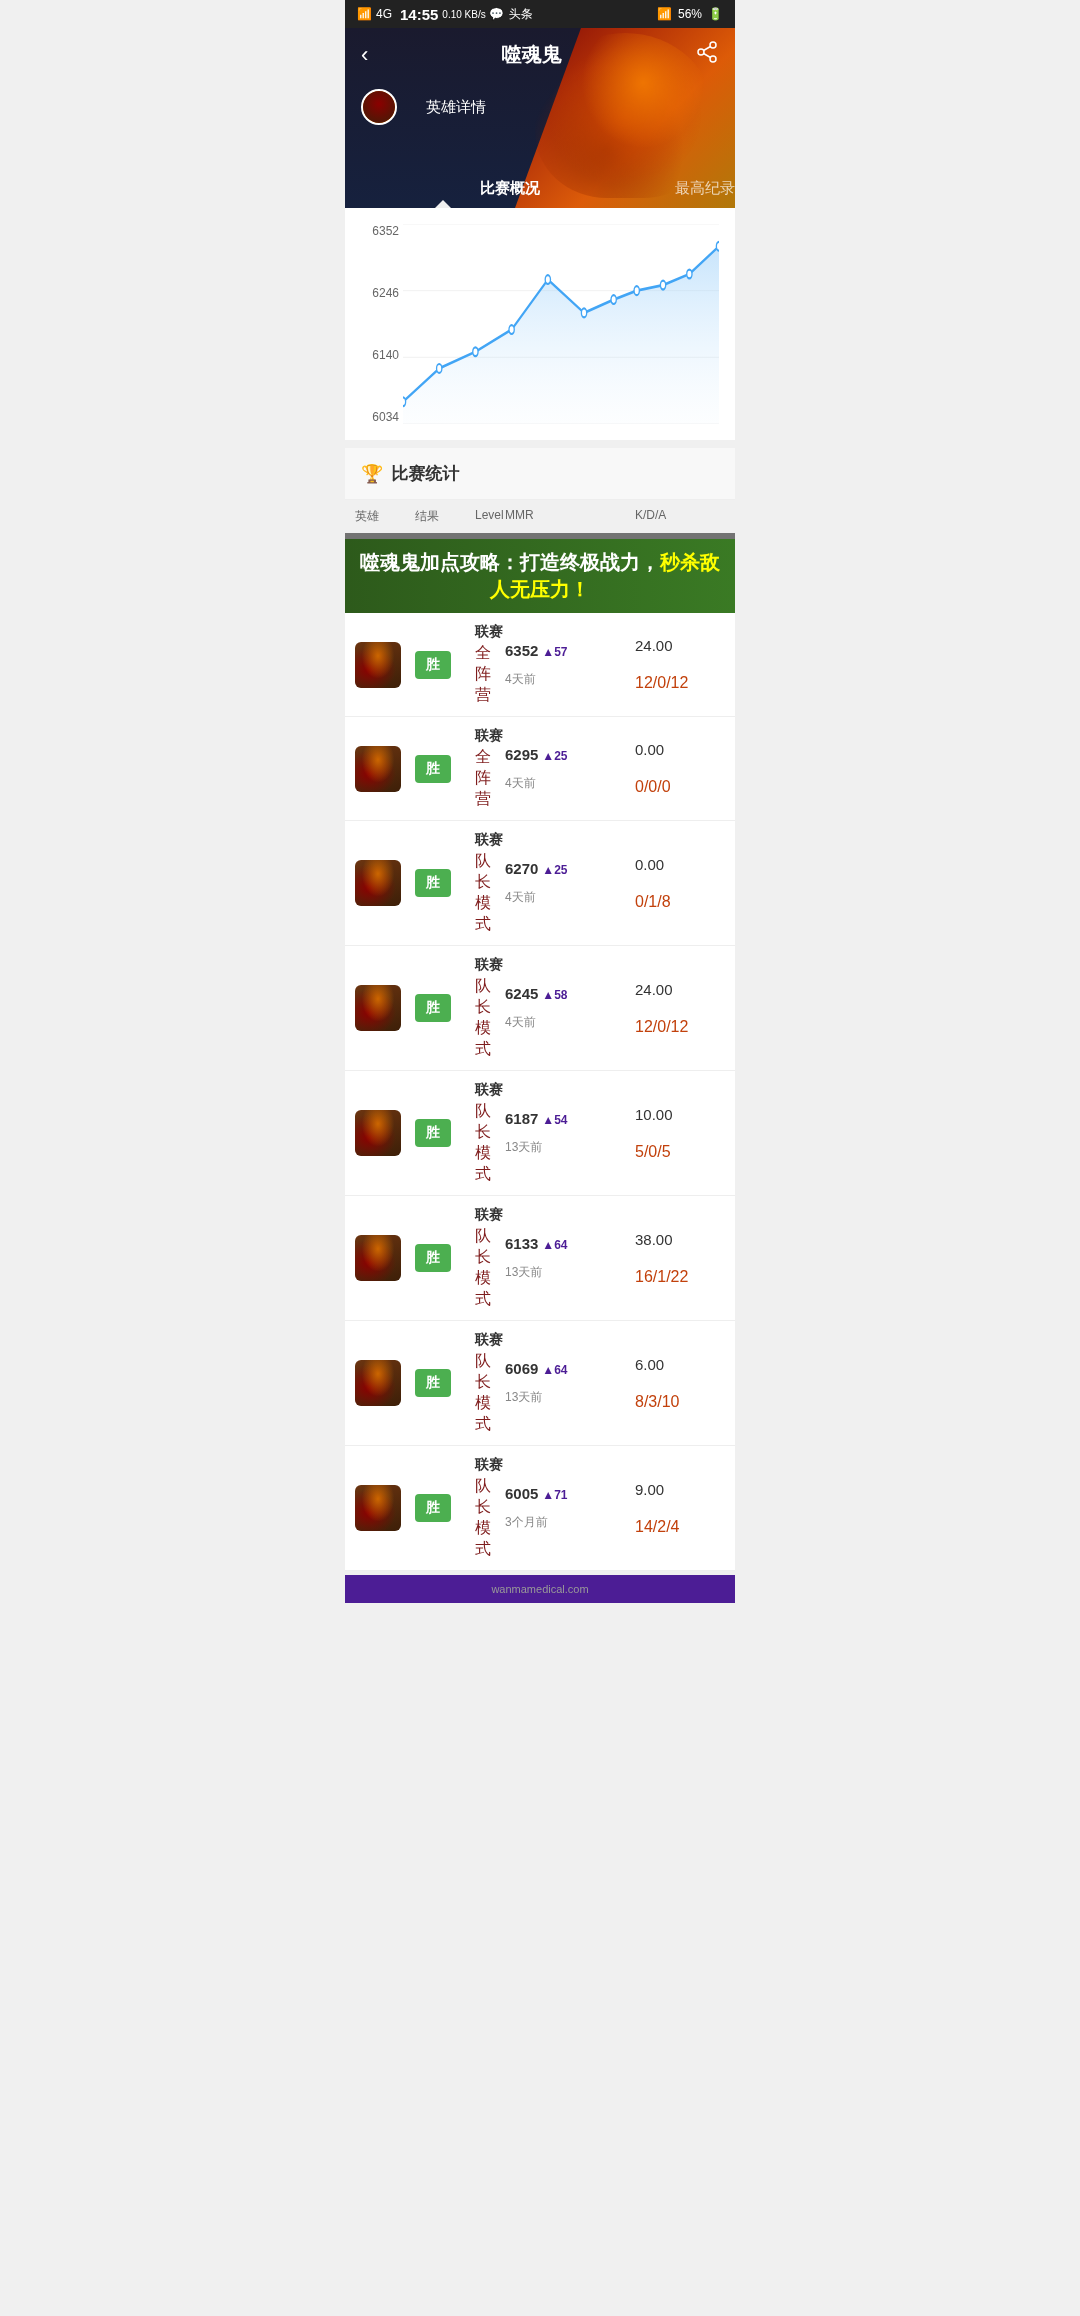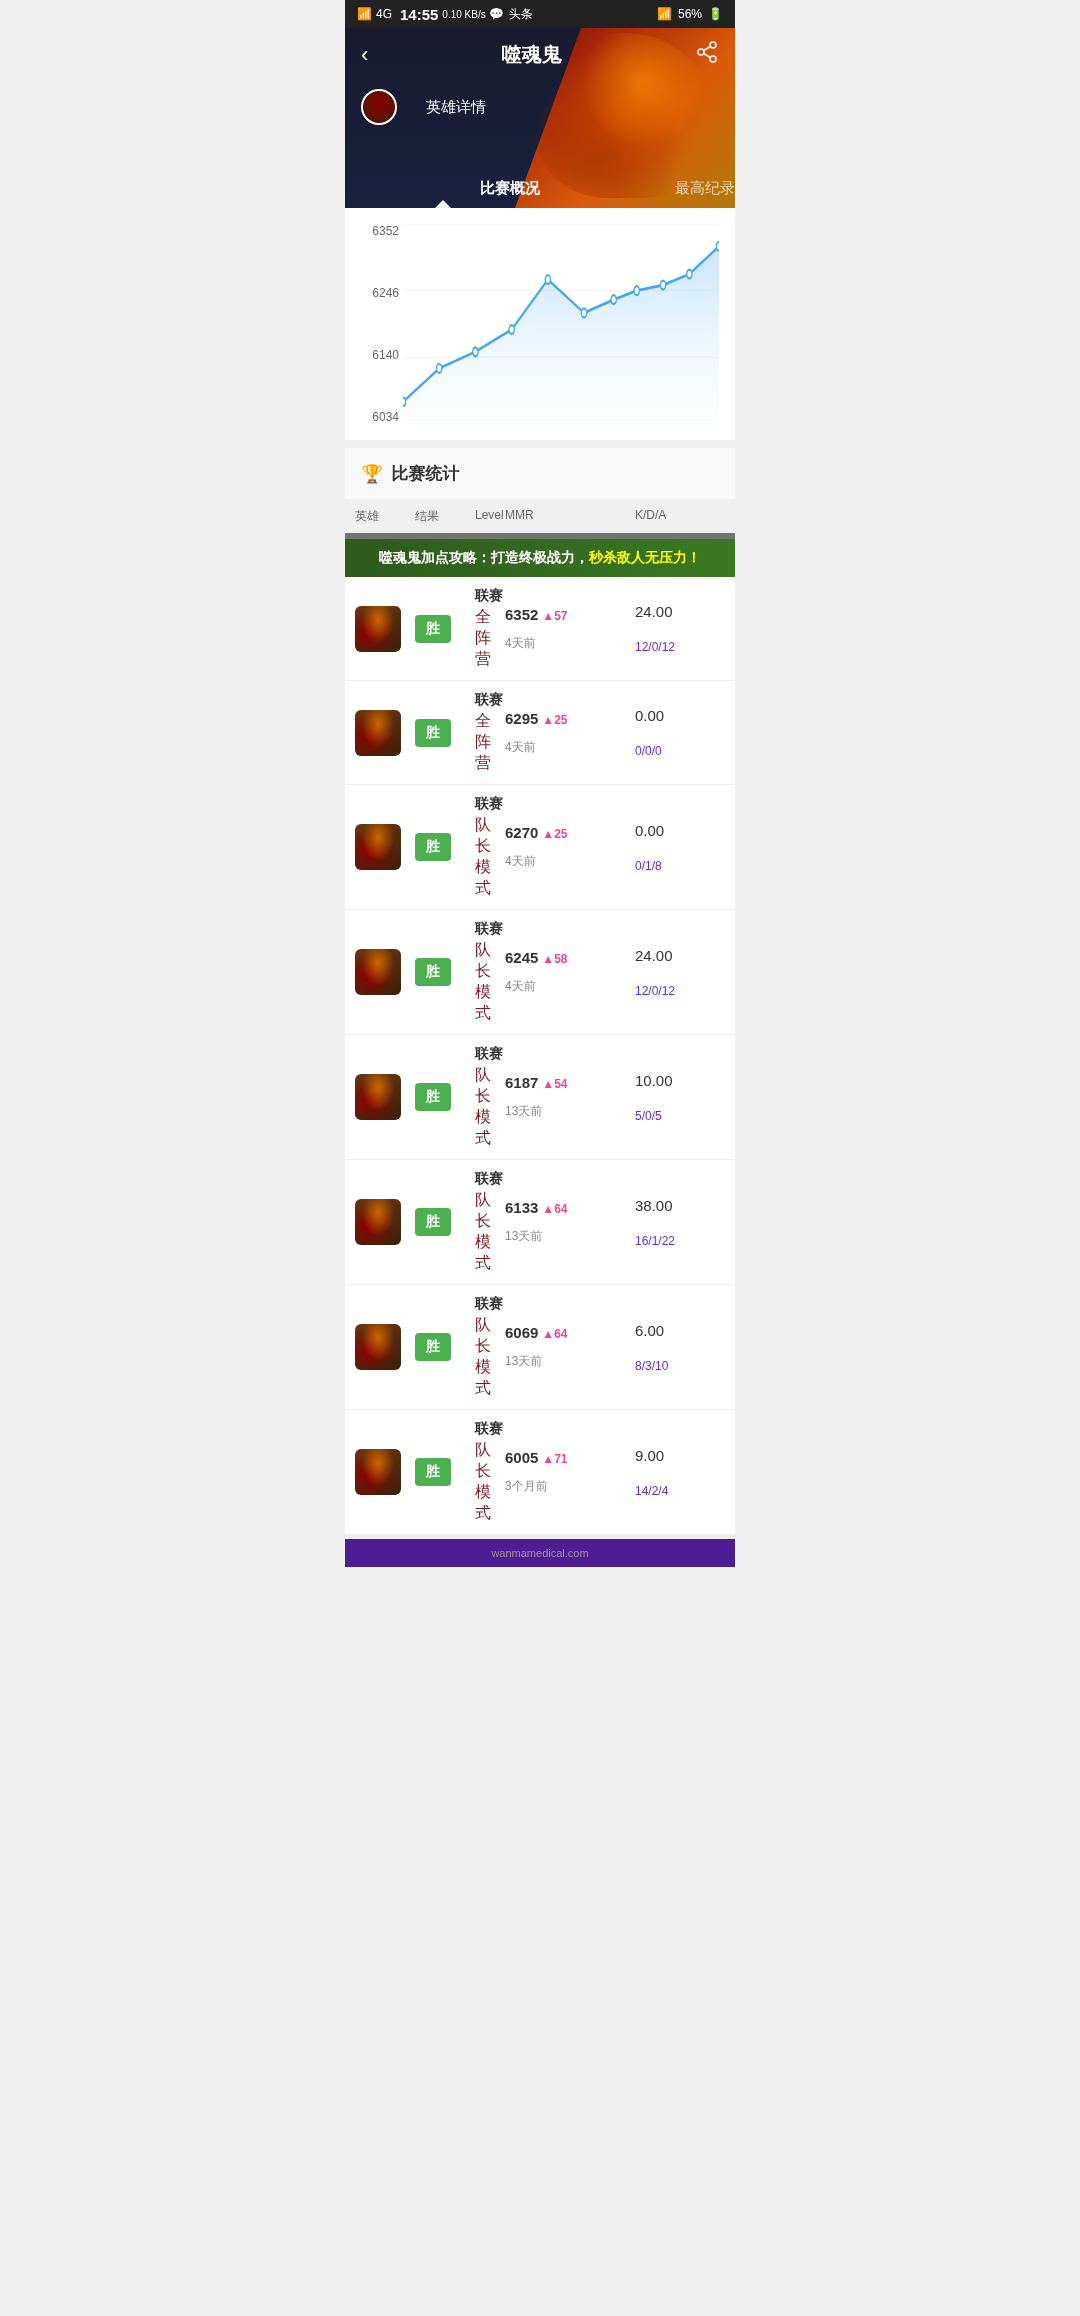--- a/index.html
+++ b/index.html
@@ -207,21 +207,21 @@
       background: #f0f0f0;
       color: #666;
       font-size: 12px;
       border-bottom: 6px solid #737373;
     }
 
     
     .ad-banner {
       background: linear-gradient(90deg, #2d5a1b, #3a7a24);
       color: #fff;
-      font-size: 14px;
+      font-size: 20px;
       font-weight: bold;
       padding: 10px 12px;
       text-align: center;
     }
     .ad-banner span.highlight {
       color: #ffff00;
     }
 
     
     .match-row {
@@ -277,38 +277,38 @@
     }
     .mmr-col {
       text-align: left;
     }
     .mmr-value {
       font-size: 15px;
       font-weight: bold;
       color: #333;
     }
     .mmr-change {
-      color: #ec4899;
+      color: #4c1d95;
       font-size: 12px;
       font-weight: bold;
     }
     .mmr-time {
       font-size: 12px;
       color: #888;
       margin-top: 12px;
     }
     .kda-col { text-align: left; }
     .kda-score {
       font-size: 15px;
       font-weight: normal;
       color: #333;
     }
     .kda-detail {
-      font-size: 12px;
-      color: #6d28d9;
+      font-size: 16px;
+      color: #c2410c;
       margin-top: 20px;
     }
 
     
     .watermark {
       text-align: center;
       padding: 8px;
       color: #999;
       font-size: 11px;
       background: #4c1d95;

